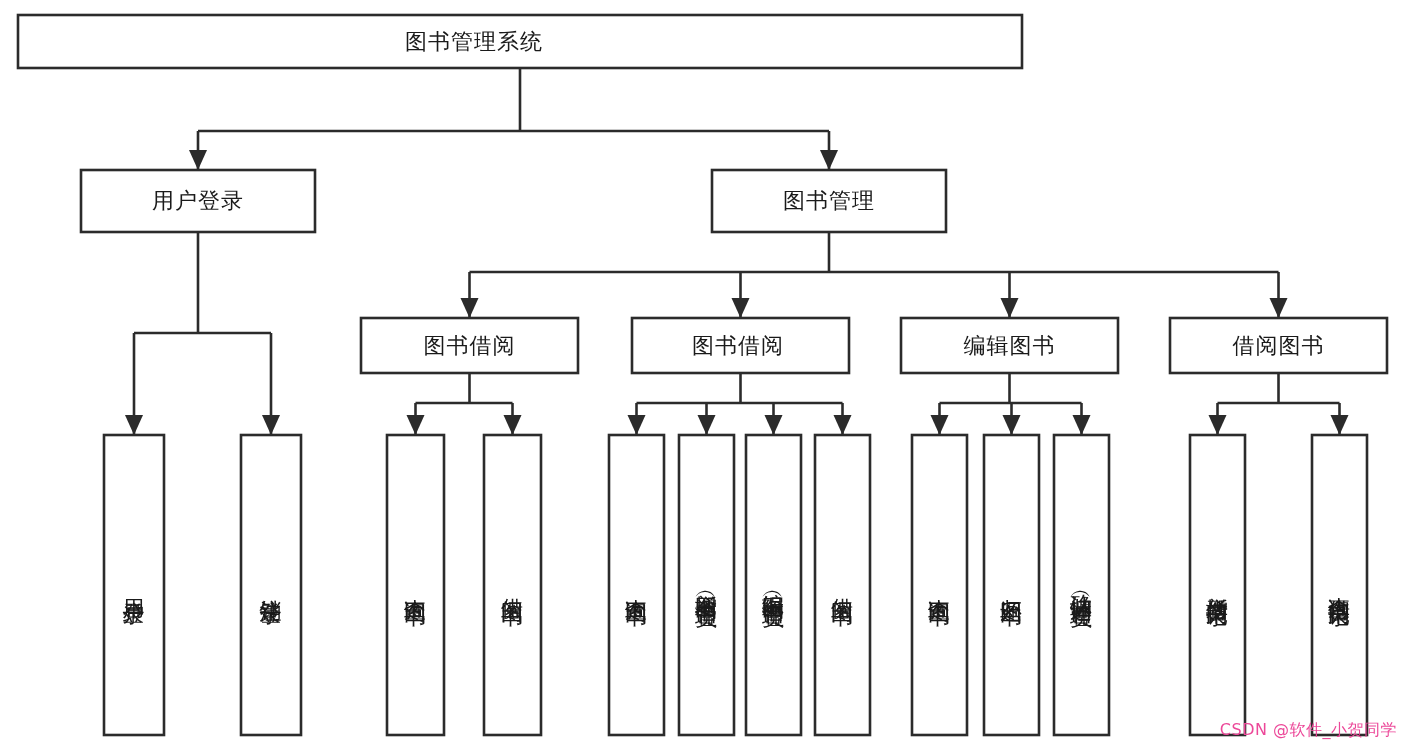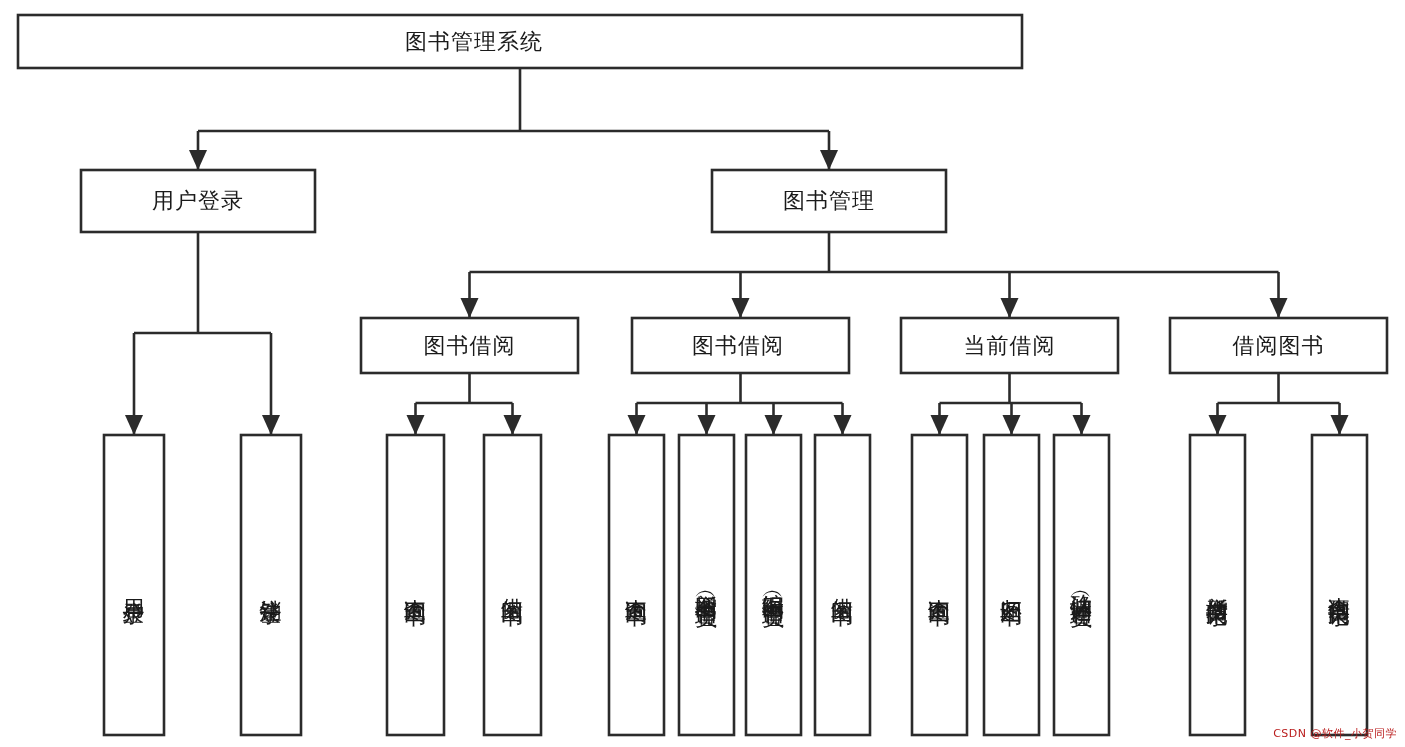--- a/index.html
+++ b/index.html
@@ -65,22 +65,22 @@
   .node-label-v span {
     writing-mode: vertical-rl;
     text-orientation: upright;
     line-height: 1.05;
     text-align: center;
   }
   .watermark {
     position: absolute;
     right: 8px;
     bottom: 6px;
-    font-size: 11px;
-    color: #b91c1c;
+    font-size: 16px;
+    color: #ec4899;
     letter-spacing: 0.5px;
     white-space: nowrap;
     pointer-events: none;
   }
 </style>
 </head>
 <body>
 
 <div id="diagram-root">
 
@@ -162,21 +162,21 @@
         <rect x="1312" y="435" width="55" height="300" class="box-rect"></rect>
       </g>
   </svg>
 
   <div id="labels-layer">
       <div class="node-label-h" style="left: 18px; top: 15px; width: 912px; height: 53px;">图书管理系统</div>
       <div class="node-label-h" style="left: 81px; top: 170px; width: 234px; height: 62px;">用户登录</div>
       <div class="node-label-h" style="left: 712px; top: 170px; width: 234px; height: 62px; border-radius: 15px;">图书管理</div>
       <div class="node-label-h" style="left: 361px; top: 318px; width: 217px; height: 55px;">图书借阅</div>
       <div class="node-label-h" style="left: 640px; top: 318px; width: 196px; height: 55px;">图书借阅</div>
-      <div class="node-label-h" style="left: 901px; top: 318px; width: 217px; height: 55px;">当前借阅</div>
+      <div class="node-label-h" style="left: 901px; top: 318px; width: 217px; height: 55px;">编辑图书</div>
       <div class="node-label-h" style="left: 1170px; top: 318px; width: 217px; height: 55px;">借阅图书</div>
       <div class="node-label-v" style="left: 104px; top: 435px; width: 60px; height: 300px;">
         <span>用户登录</span>
       </div>
       <div class="node-label-v" style="left: 241px; top: 435px; width: 60px; height: 300px;">
         <span>注销登录</span>
       </div>
       <div class="node-label-v" style="left: 387px; top: 435px; width: 57px; height: 300px;">
         <span>查询图书</span>
       </div>

